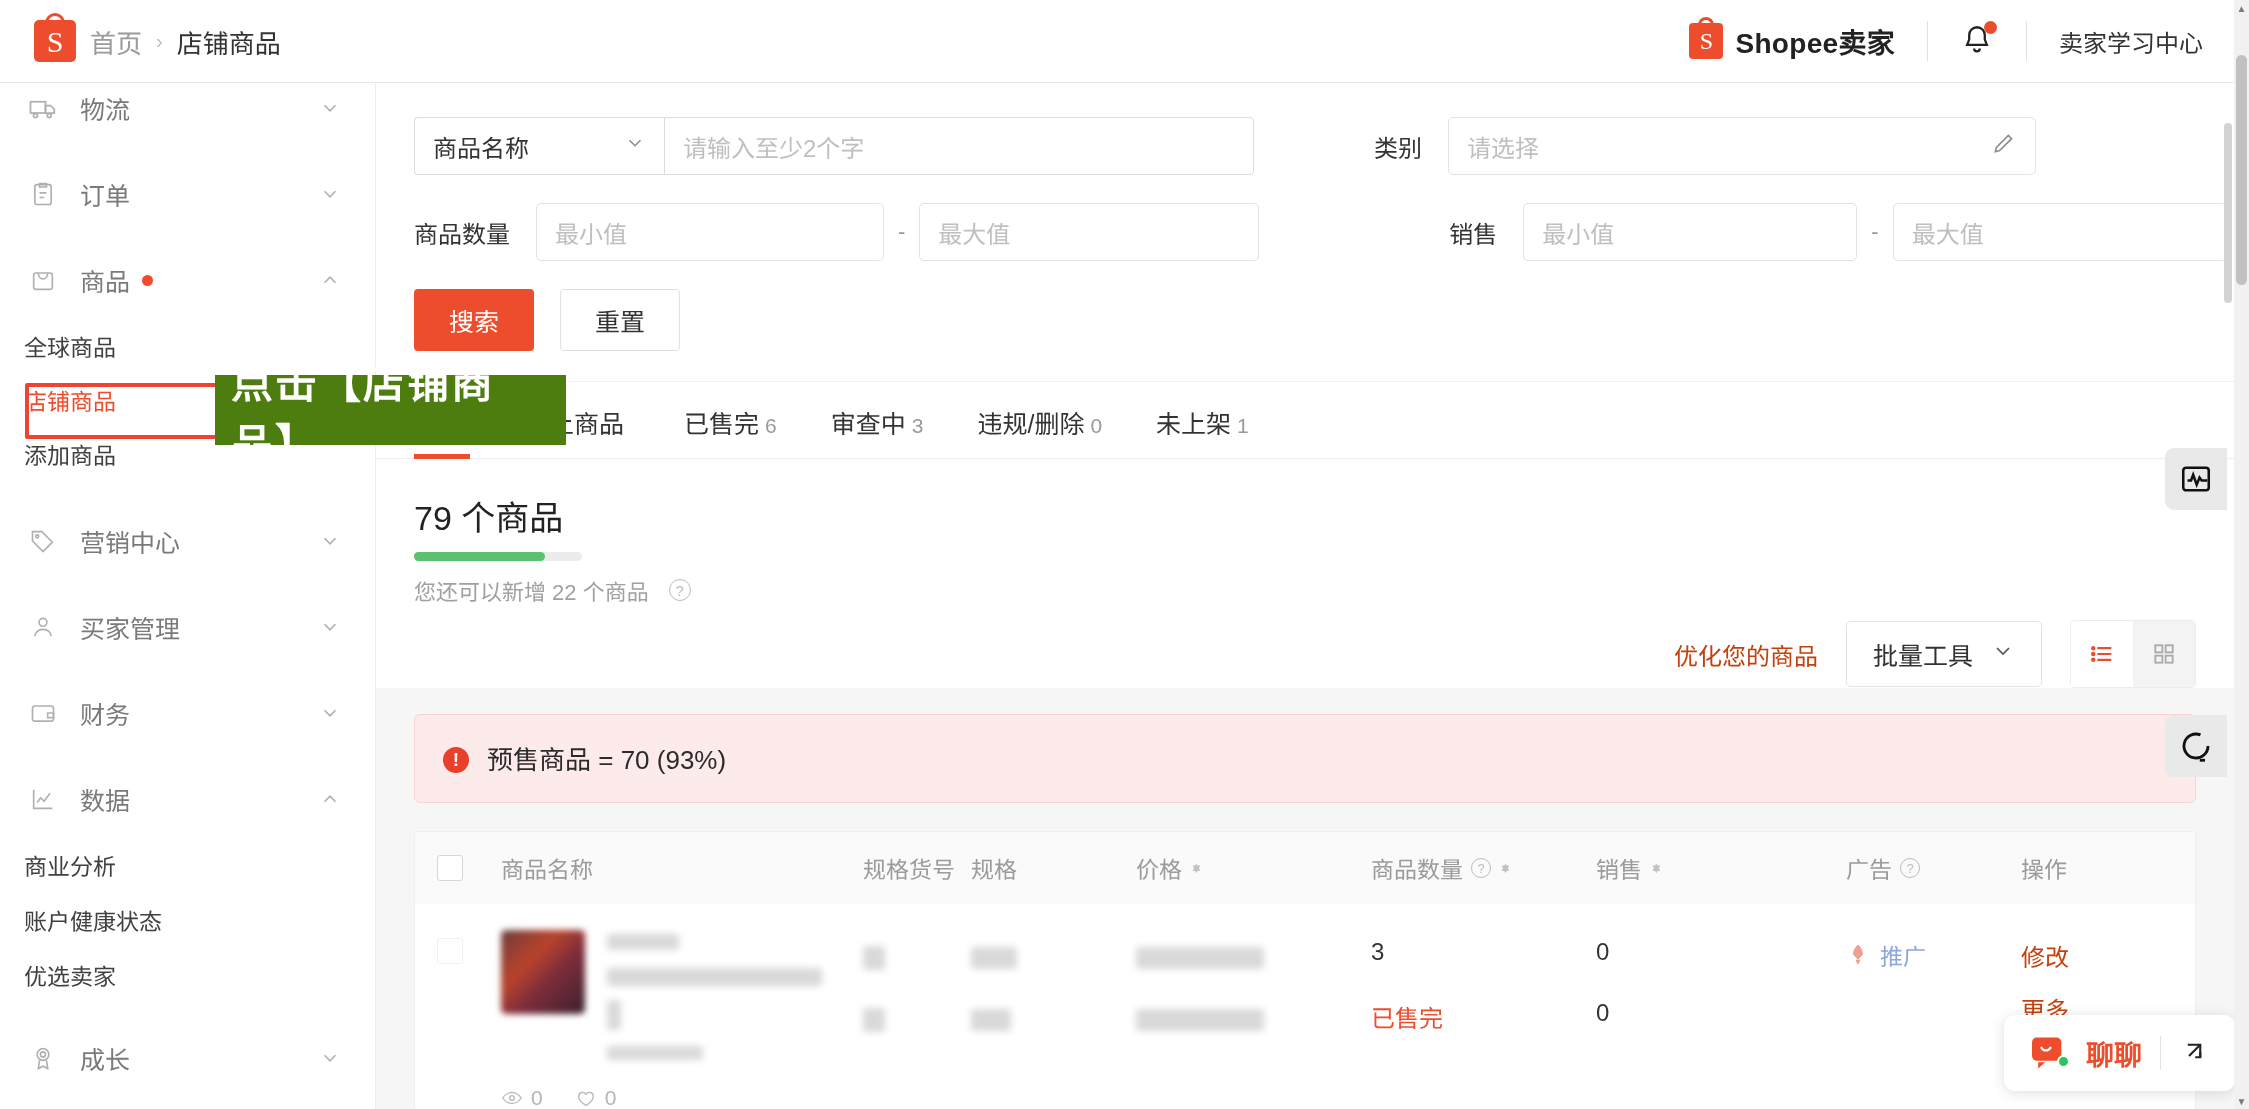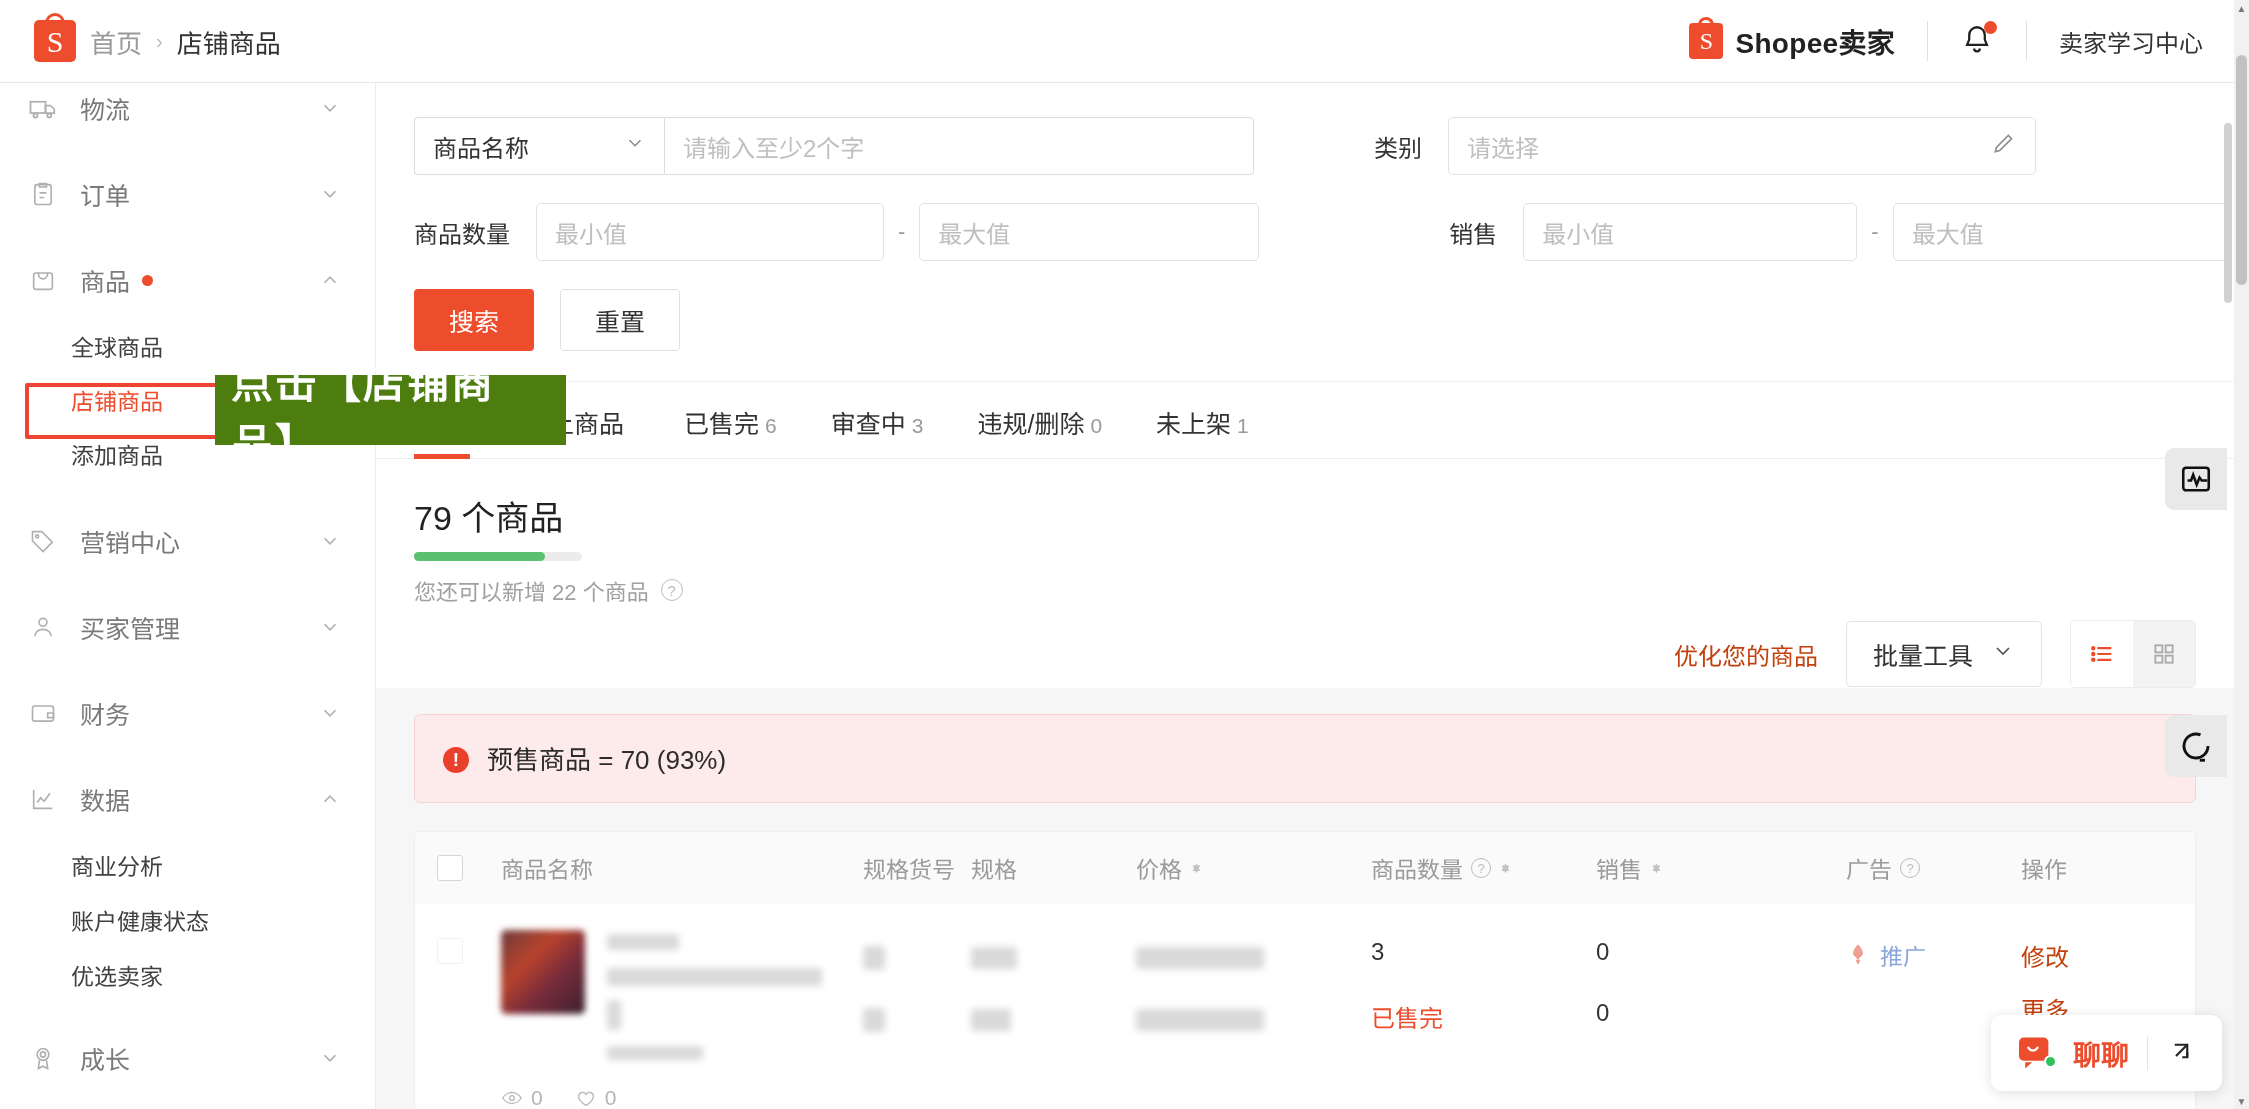--- a/index.html
+++ b/index.html
@@ -74,21 +74,21 @@
     display: flex; align-items: center; height: 86px; padding: 0 34px 0 26px;
     cursor: pointer;
   }
   .nav-icon { width: 34px; height: 34px; margin-right: 20px; flex: none;
               display: flex; align-items: center; justify-content: center; }
   .nav-label { font-size: 25px; color: #7a7a7a; }
   .nav-dot { width: 11px; height: 11px; border-radius: 50%; background: #ee4d2d; margin-left: 12px; }
   .chev { margin-left: auto; width: 22px; height: 22px; }
   .sub-item {
     height: 45px; display: flex; align-items: center;
-    padding-left: 71px; font-size: 23px; color: #404040; cursor: pointer;
+    padding-left: 24px; font-size: 23px; color: #404040; cursor: pointer;
   }
   .sub-item.active { color: #ee4d2d; }
 
   
   .main {
     position: absolute; top: 83px; left: 376px; width: 1858px; height: 1026px;
     background: #f6f6f6; overflow: hidden;
   }
 
   .filter-card { background:#fff; padding: 34px 38px 30px 38px; }
@@ -139,21 +139,21 @@
     content: ""; position: absolute; left: 0; right: 0; bottom: -1px;
     height: 5px; background: #ee4d2d;
   }
   .tabs-underline { height: 1px; background: #eee; margin: 0 0 0 0; }
 
   
   .count-row { display: flex; align-items: flex-start; padding: 32px 38px 0 38px; background:#fff;flex-direction:column; }
   .count-title { font-size: 34px; color: #222; }
   .bar-bg { width: 168px; height: 9px; background: #ececec; border-radius: 5px; margin-top: 12px; }
   .bar-fill { height: 9px; background: #5bc071; border-radius: 5px; }
-  .count-sub { font-size: 22px; color: #a0a0a0; margin-top: 13px; display: flex; align-items: center; gap: 12px; }
+  .count-sub { font-size: 22px; color: #a0a0a0; margin-top: 13px; display: flex; align-items: center; gap: 20px; }
   .qmark {
     width: 22px; height: 22px; border: 1.5px solid #bdbdbd; border-radius: 50%;
     display: inline-flex; align-items: center; justify-content: center;
     font-size: 15px; color: #bdbdbd;
   }
   .count-actions { margin-left: auto; display: flex; align-items: center; gap: 28px; padding-top: 14px; }
   .link-blue { color: #c2410c; font-size: 24px; cursor: pointer; }
   .btn-bulk {
     border: 1px solid #e2e2e2; border-radius: 5px; background: #fff;
     height: 66px; padding: 0 26px; display: flex; align-items: center; gap: 18px;
@@ -203,21 +203,21 @@
   .stat { display: flex; align-items: center; gap: 8px; }
   .soldout { color: #ee4d2d; font-size: 24px; }
   .promo { display: flex; align-items: center; gap: 10px; color: #8aa6dd; font-size: 23px; }
 
   
   .float-w {
     position: absolute; right: 22px; background: #e9e9e9; border-radius: 9px 0 0 9px;
     width: 62px; height: 62px; display: flex; align-items: center; justify-content: center;
   }
   .chat-widget {
-    position: absolute; right: 27px; bottom: 18px; background: #fff; border-radius: 11px;
+    position: absolute; right: 14px; bottom: 18px; background: #fff; border-radius: 11px;
     box-shadow: 0 2px 14px rgba(0,0,0,.13); height: 76px; padding: 0 26px;
     display: flex; align-items: center; gap: 18px;
   }
   .chat-label { color: #ee4d2d; font-size: 28px; font-weight: 600; }
   .chat-div { width: 1px; height: 34px; background: #e3e3e3; }
 
   
   .vscroll { position: absolute; top: 0; right: 0; width: 15px; height: 1109px; background: #f1f1f1; }
   .vthumb { position: absolute; top: 55px; left: 2px; width: 11px; height: 230px; background: #c1c1c1; border-radius: 6px; }
   .varrow { position:absolute; left:0; width:15px; height:16px; display:flex; align-items:center; justify-content:center; font-size:10px; color:#7a7a7a; }

